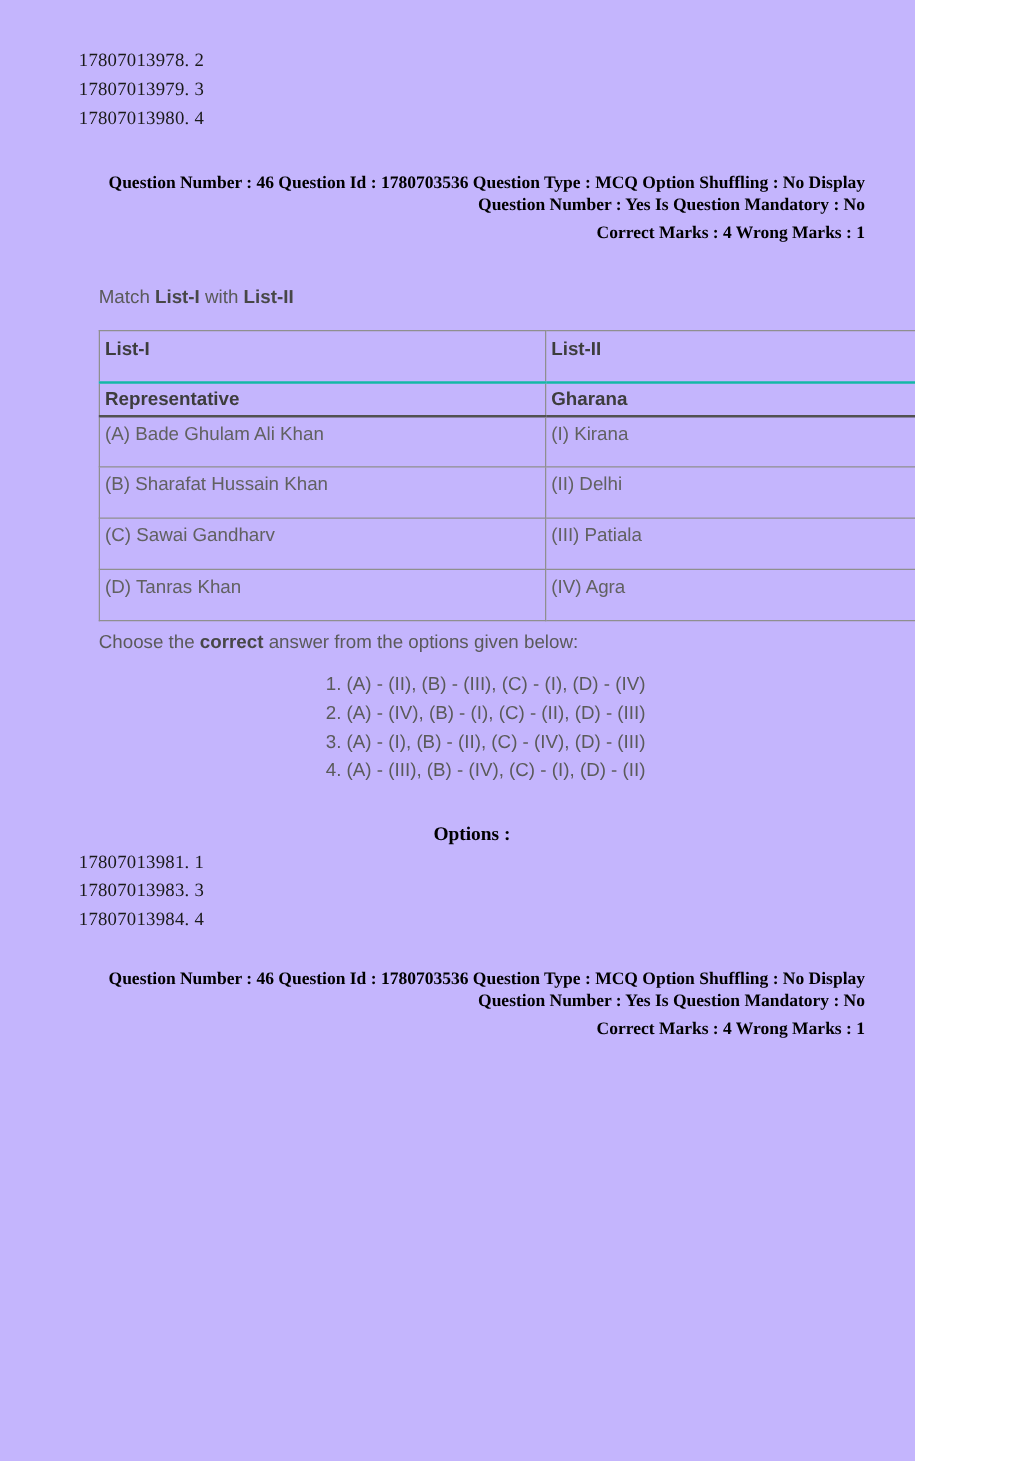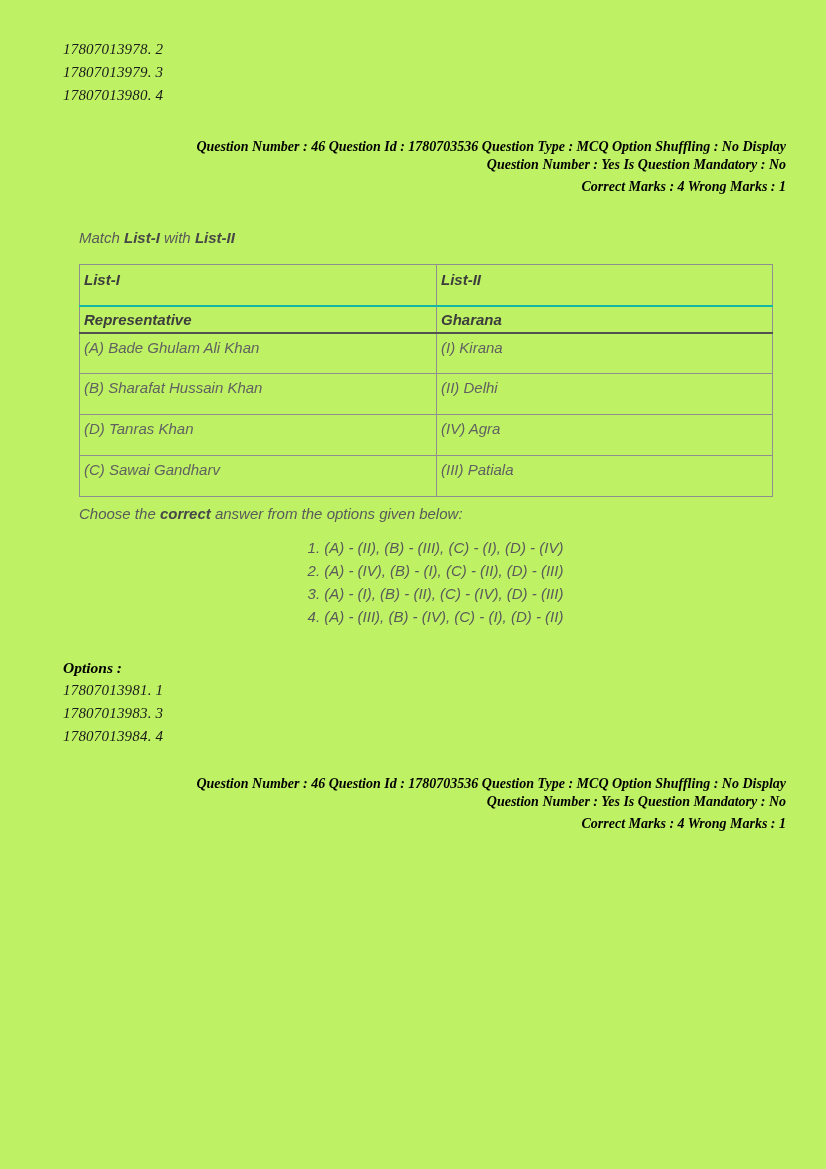--- a/index.html
+++ b/index.html
@@ -1,24 +1,23 @@
 <!DOCTYPE html>
 <html><head>
 <meta charset="utf-8">
 <style>
   * { box-sizing: border-box; }
   html, body { margin: 0; padding: 0; background: #ffffff; }
   .page {
     position: relative;
-    width: 826px;
+    width: 732px;
     height: 1169px;
-    background: #bef264;
+    background: #c4b5fd;
     overflow: hidden;
     padding: 38px 40px 0 63px;
-    font-style: italic;
   }
   .serif-block {
     font-family: "Liberation Serif", "DejaVu Serif", serif;
   }
   .id-line {
     font-size: 15px;
     line-height: 23px;
     color: #1a1a1a;
     letter-spacing: 0.2px;
   }
@@ -81,20 +80,21 @@
   .choose-line { margin-top: 8px; line-height: 18px; }
   .answers { margin-top: 13px; }
   .answer-line { line-height: 23px; padding-left: 6px; text-align: center; }
 
   .options-block { margin-top: 28px; }
   .options-label {
     font-weight: bold;
     font-size: 15.5px;
     color: #000000;
     line-height: 23px;
+    text-align: center;
   }
 </style>
 </head>
 <body>
 
 <div class="page">
 
   <div class="serif-block">
     <div class="id-line">17807013978. 2</div>
     <div class="id-line">17807013979. 3</div>
@@ -127,26 +127,26 @@
       </tr>
       <tr class="data-row">
         <td>(A) Bade Ghulam Ali Khan</td>
         <td>(I) Kirana</td>
       </tr>
       <tr class="data-row">
         <td>(B) Sharafat Hussain Khan</td>
         <td>(II) Delhi</td>
       </tr>
       <tr class="data-row">
+        <td>(C) Sawai Gandharv</td>
+        <td>(III) Patiala</td>
+      </tr>
+      <tr class="data-row">
         <td>(D) Tanras Khan</td>
         <td>(IV) Agra</td>
-      </tr>
-      <tr class="data-row">
-        <td>(C) Sawai Gandharv</td>
-        <td>(III) Patiala</td>
       </tr>
     </tbody>
       </table>
 
     <div class="choose-line"><span>Choose the </span><strong>correct</strong><span> answer from the options given below:</span></div>
 
     <div class="answers">
       <div class="answer-line">1. (A) - (II), (B) - (III), (C) - (I), (D) - (IV)</div>
       <div class="answer-line">2. (A) - (IV), (B) - (I), (C) - (II), (D) - (III)</div>
       <div class="answer-line">3. (A) - (I), (B) - (II), (C) - (IV), (D) - (III)</div>

